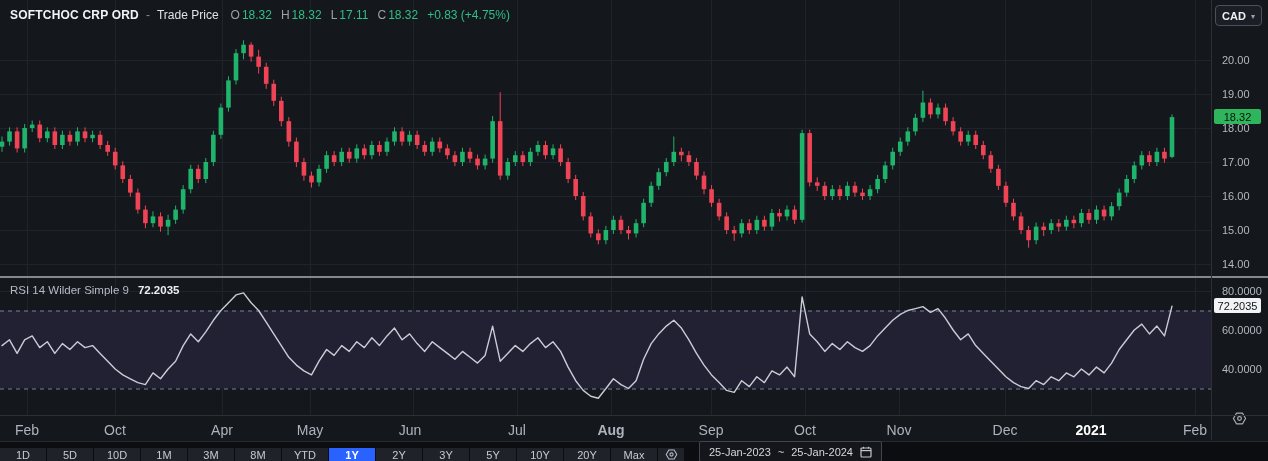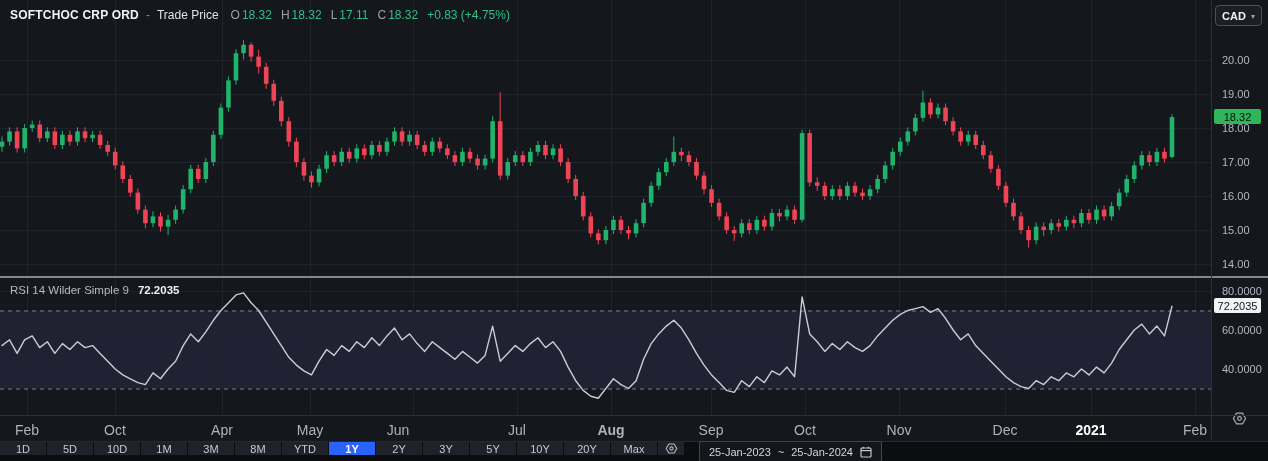--- a/index.html
+++ b/index.html
@@ -49,21 +49,21 @@
 
   
   .time-axis{position:absolute;left:0;top:416px;width:1211px;height:24px;z-index:3;}
   .month{position:absolute;top:6px;transform:translateX(-50%);color:#aeb2bc;font-size:14px;}
   .month.hl{color:#ffffff;font-weight:bold;}
 
   
   .toolbar{
     position:absolute;left:0;top:441px;width:1268px;height:20px;z-index:6;
     background:#0c0d11;border-top:1px solid #262a33;box-sizing:border-box;
-    display:flex;align-items:flex-start;
+    display:flex;align-items:flex-end;
   }
   .segs{display:flex;gap:1px;background:#0c0d11;}
   .range-btn{
     min-width:36px;padding:0 5px;display:flex;align-items:center;justify-content:center;
     background:#1f2229;color:#c6cad3;font-size:11px;cursor:pointer;user-select:none;
   }
   .range-btn.selected{background:#2962ff;color:#ffffff;border-radius:0;font-weight:bold;}
   .gear-seg{
     min-width:26px;display:flex;align-items:center;justify-content:center;
     background:#1f2229;color:#b7bbc5;cursor:pointer;
@@ -469,21 +469,21 @@
           <polygon points="14.5,8 11.25,13.63 4.75,13.63 1.5,8 4.75,2.37 11.25,2.37" fill="none" stroke="currentColor" stroke-width="1.3" stroke-linejoin="round"></polygon>
           <circle cx="8" cy="8" r="2" fill="none" stroke="currentColor" stroke-width="1.3"></circle>
         </svg></div>
   </div>
 
   <div class="time-axis" id="time-axis">
       <div class="month" style="left: 27px;">Feb</div>
       <div class="month" style="left: 115px;">Oct</div>
       <div class="month" style="left: 222px;">Apr</div>
       <div class="month" style="left: 310px;">May</div>
-      <div class="month" style="left: 398px;">Jun</div>
+      <div class="month" style="left: 410px;">Jun</div>
       <div class="month" style="left: 517px;">Jul</div>
       <div class="month" style="left: 611px; font-weight: bold;">Aug</div>
       <div class="month" style="left: 711px;">Sep</div>
       <div class="month" style="left: 805px;">Oct</div>
       <div class="month" style="left: 899px;">Nov</div>
       <div class="month" style="left: 1005px;">Dec</div>
       <div class="month hl" style="left: 1091px;">2021</div>
       <div class="month" style="left: 1195px;">Feb</div>
     </div>
 

